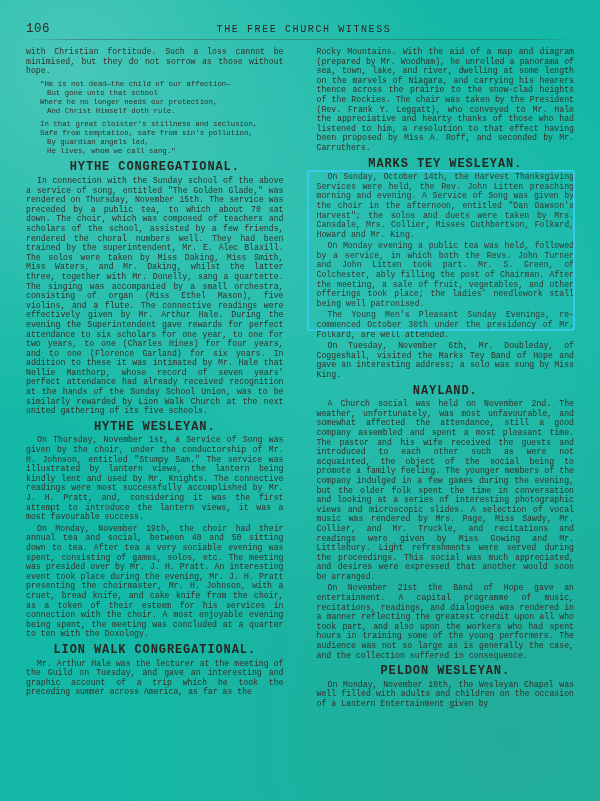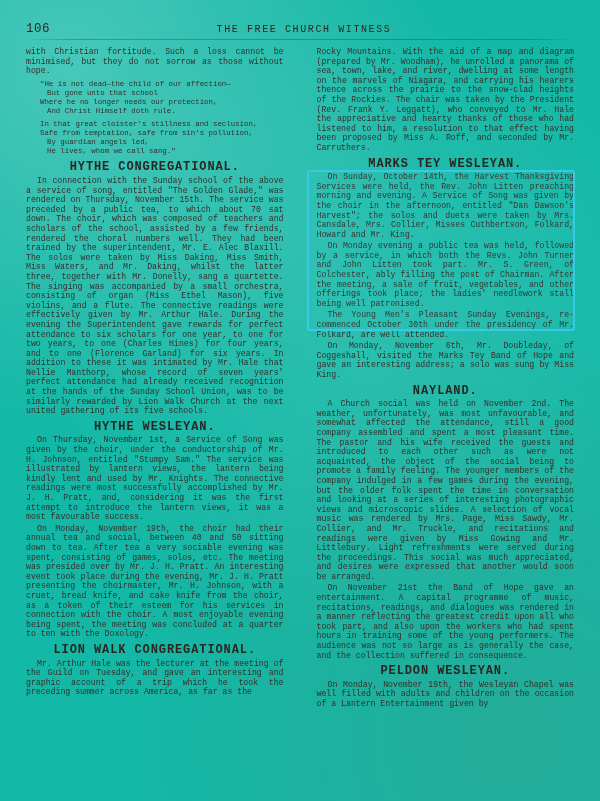--- a/index.html
+++ b/index.html
@@ -154,21 +154,21 @@
         <p>Mr. Arthur Hale was the lecturer at the meeting of the Guild on Tuesday, and gave an interesting and graphic account of a trip which he took the preceding summer across America, as far as the</p>
       </div>
 
       <div class="col">
         <p class="noindent">Rocky Mountains. With the aid of a map and diagram (prepared by Mr. Woodham), he unrolled a panorama of sea, town, lake, and river, dwelling at some length on the marvels of Niagara, and carrying his hearers thence across the prairie to the snow-clad heights of the Rockies. The chair was taken by the President (Rev. Frank Y. Leggatt), who conveyed to Mr. Hale the appreciative and hearty thanks of those who had listened to him, a resolution to that effect having been proposed by Miss A. Roff, and seconded by Mr. Carruthers.</p>
 
         <h2 class="sec-head">Marks Tey Wesleyan.</h2>
         <p>On Sunday, October 14th, the Harvest Thanksgiving Services were held, the Rev. John Litten preaching morning and evening. A Service of Song was given by the choir in the afternoon, entitled "Dan Dawson's Harvest"; the solos and duets were taken by Mrs. Cansdale, Mrs. Collier, Misses Cuthbertson, Folkard, Howard and Mr. King.</p>
         <p>On Monday evening a public tea was held, followed by a service, in which both the Revs. John Turner and John Litten took part. Mr. S. Green, of Colchester, ably filling the post of Chairman. After the meeting, a sale of fruit, vegetables, and other offerings took place; the ladies' needlework stall being well patronised.</p>
         <p>The Young Men's Pleasant Sunday Evenings, re-commenced October 30th under the presidency of Mr. Folkard, are well attended.</p>
-        <p>On Monday, November 6th, Mr. Doubleday, of Coggeshall, visited the Marks Tey Band of Hope and gave an interesting address; a solo was sung by Miss King.</p>
+        <p>On Tuesday, November 6th, Mr. Doubleday, of Coggeshall, visited the Marks Tey Band of Hope and gave an interesting address; a solo was sung by Miss King.</p>
 
         <h2 class="sec-head">Nayland.</h2>
         <p>A Church social was held on November 2nd. The weather, unfortunately, was most unfavourable, and somewhat affected the attendance, still a good company assembled and spent a most pleasant time. The pastor and his wife received the guests and introduced to each other such as were not acquainted, the object of the social being to promote a family feeling. The younger members of the company indulged in a few games during the evening, but the older folk spent the time in conversation and looking at a series of interesting photographic views and microscopic slides. A selection of vocal music was rendered by Mrs. Page, Miss Sawdy, Mr. Collier, and Mr. Truckle, and recitations and readings were given by Miss Gowing and Mr. Littlebury. Light refreshments were served during the proceedings. This social was much appreciated, and desires were expressed that another would soon be arranged.</p>
         <p>On November 21st the Band of Hope gave an entertainment. A capital programme of music, recitations, readings, and dialogues was rendered in a manner reflecting the greatest credit upon all who took part, and also upon the workers who had spent hours in training some of the young performers. The audience was not so large as is generally the case, and the collection suffered in consequence.</p>
 
         <h2 class="sec-head">Peldon Wesleyan.</h2>
         <p>On Monday, November 19th, the Wesleyan Chapel was well filled with adults and children on the occasion of a Lantern Entertainment given by</p>
       </div>
 
     </div>

